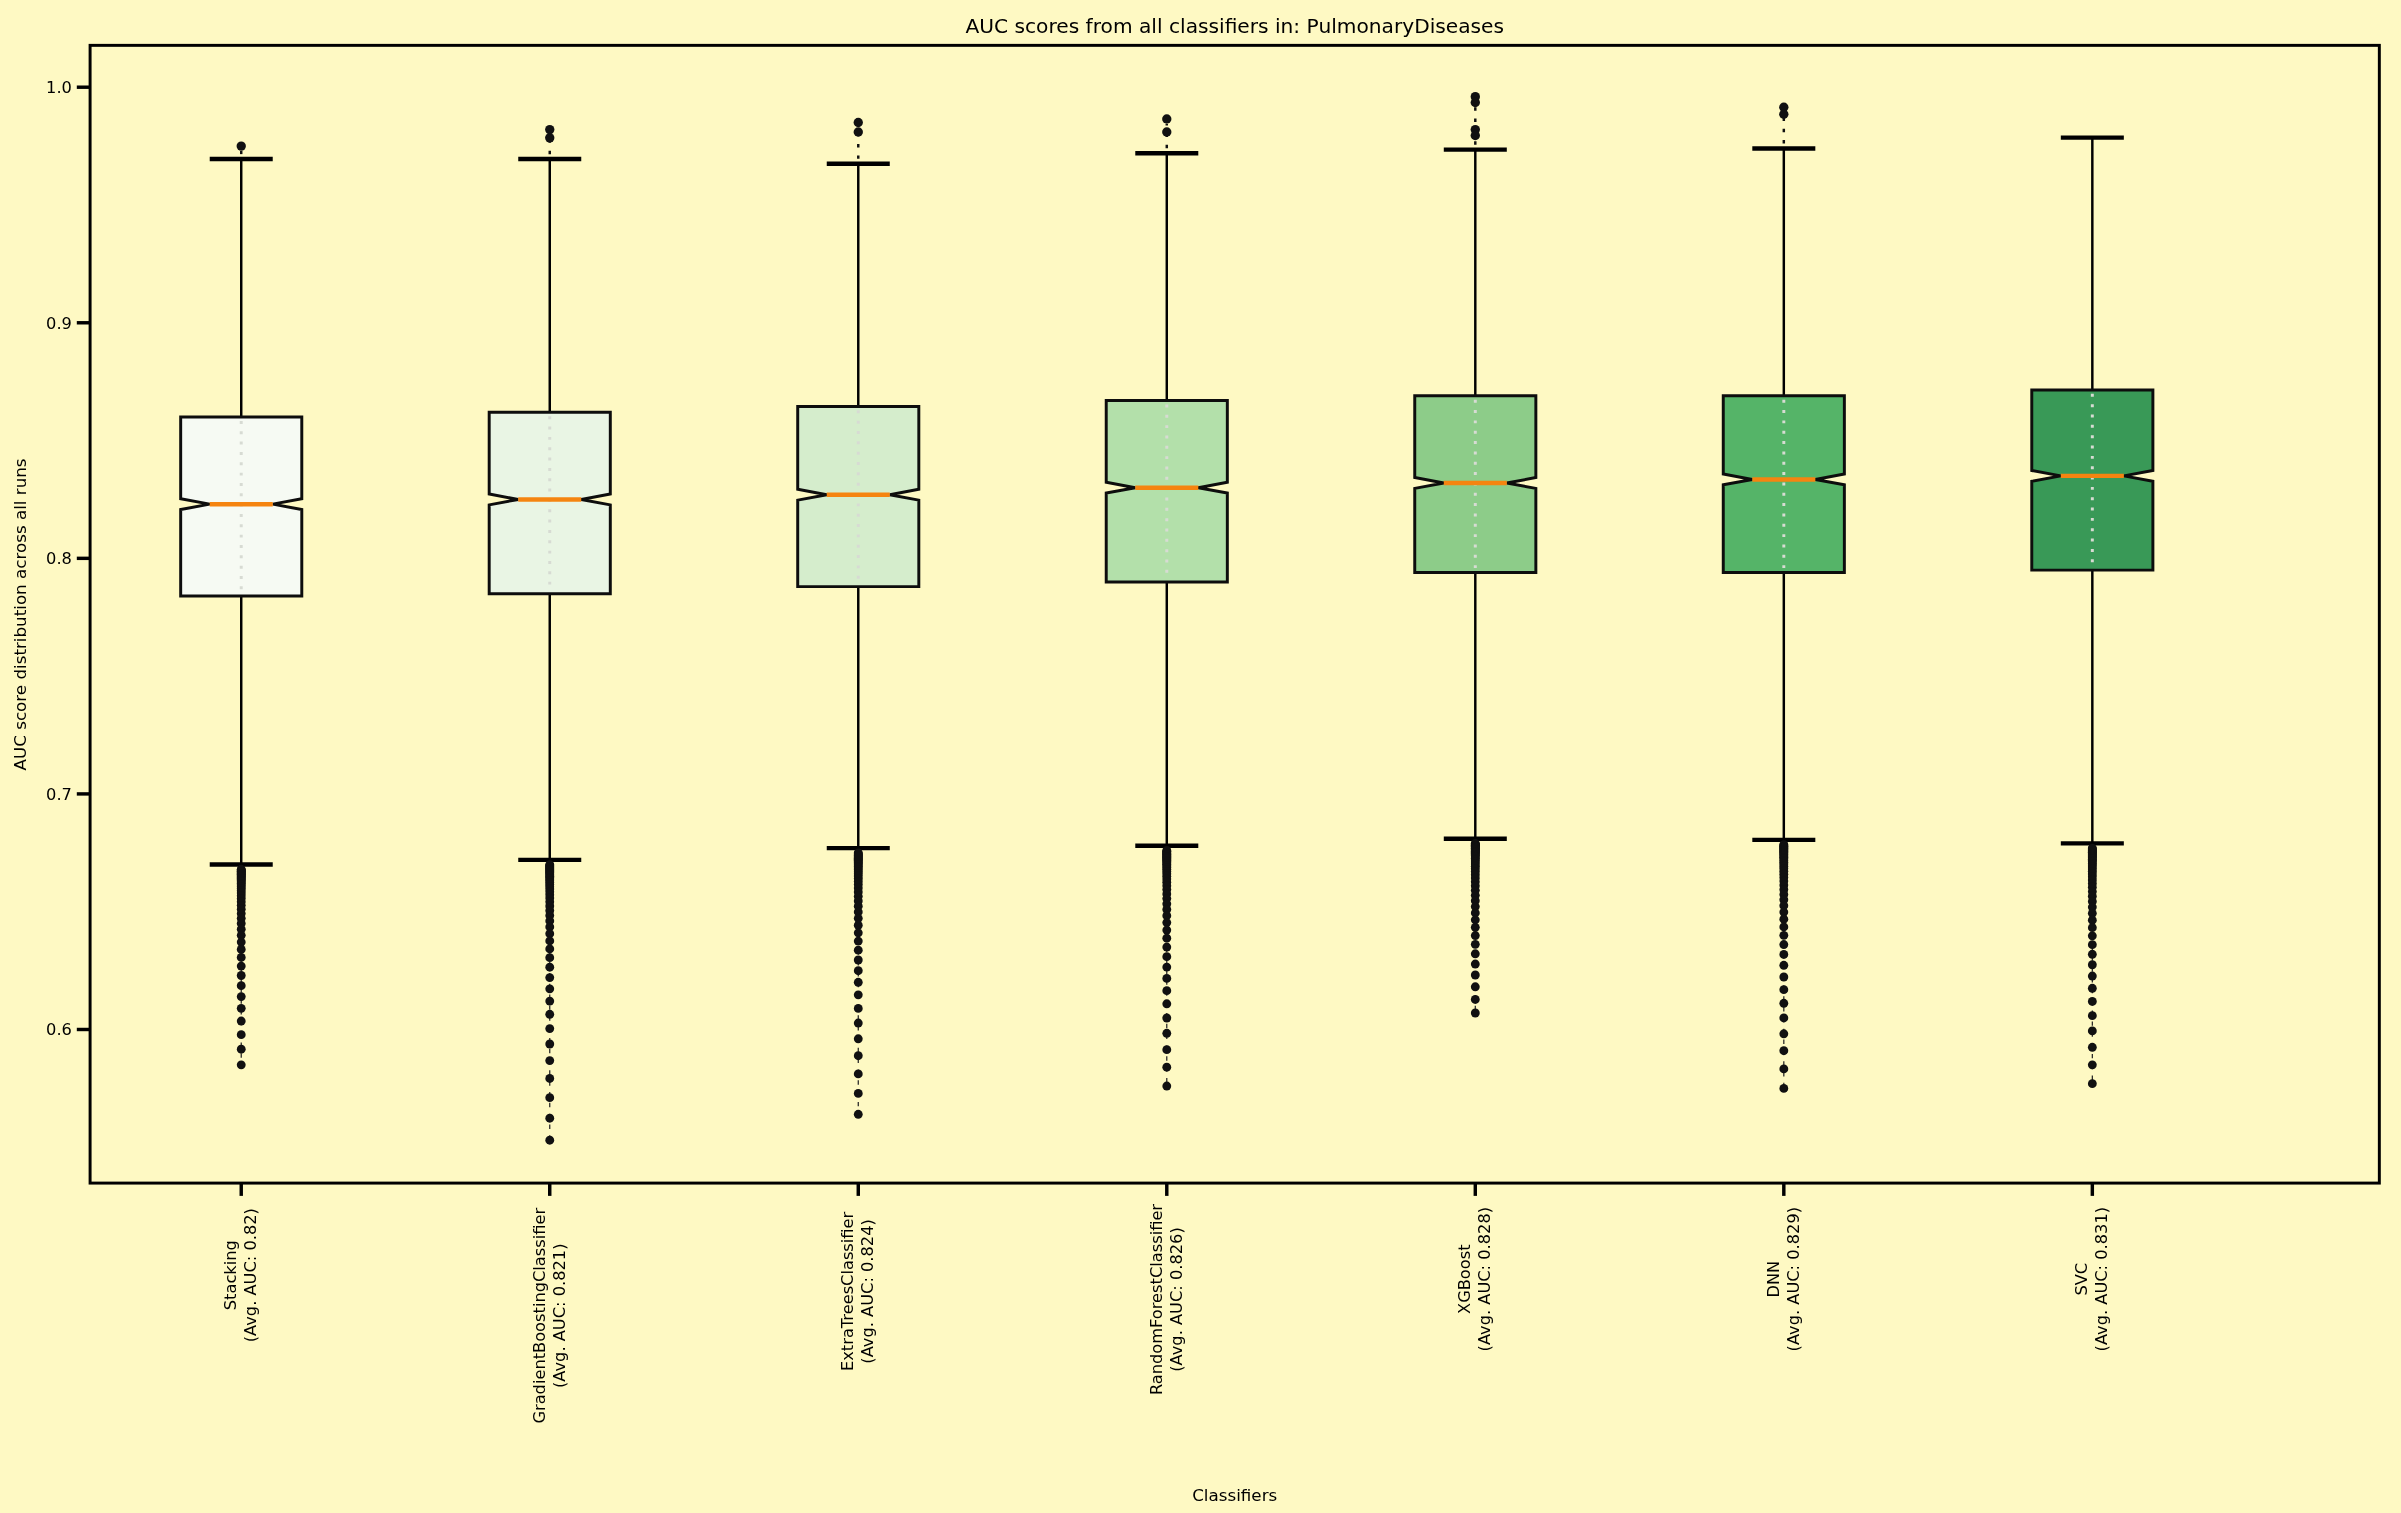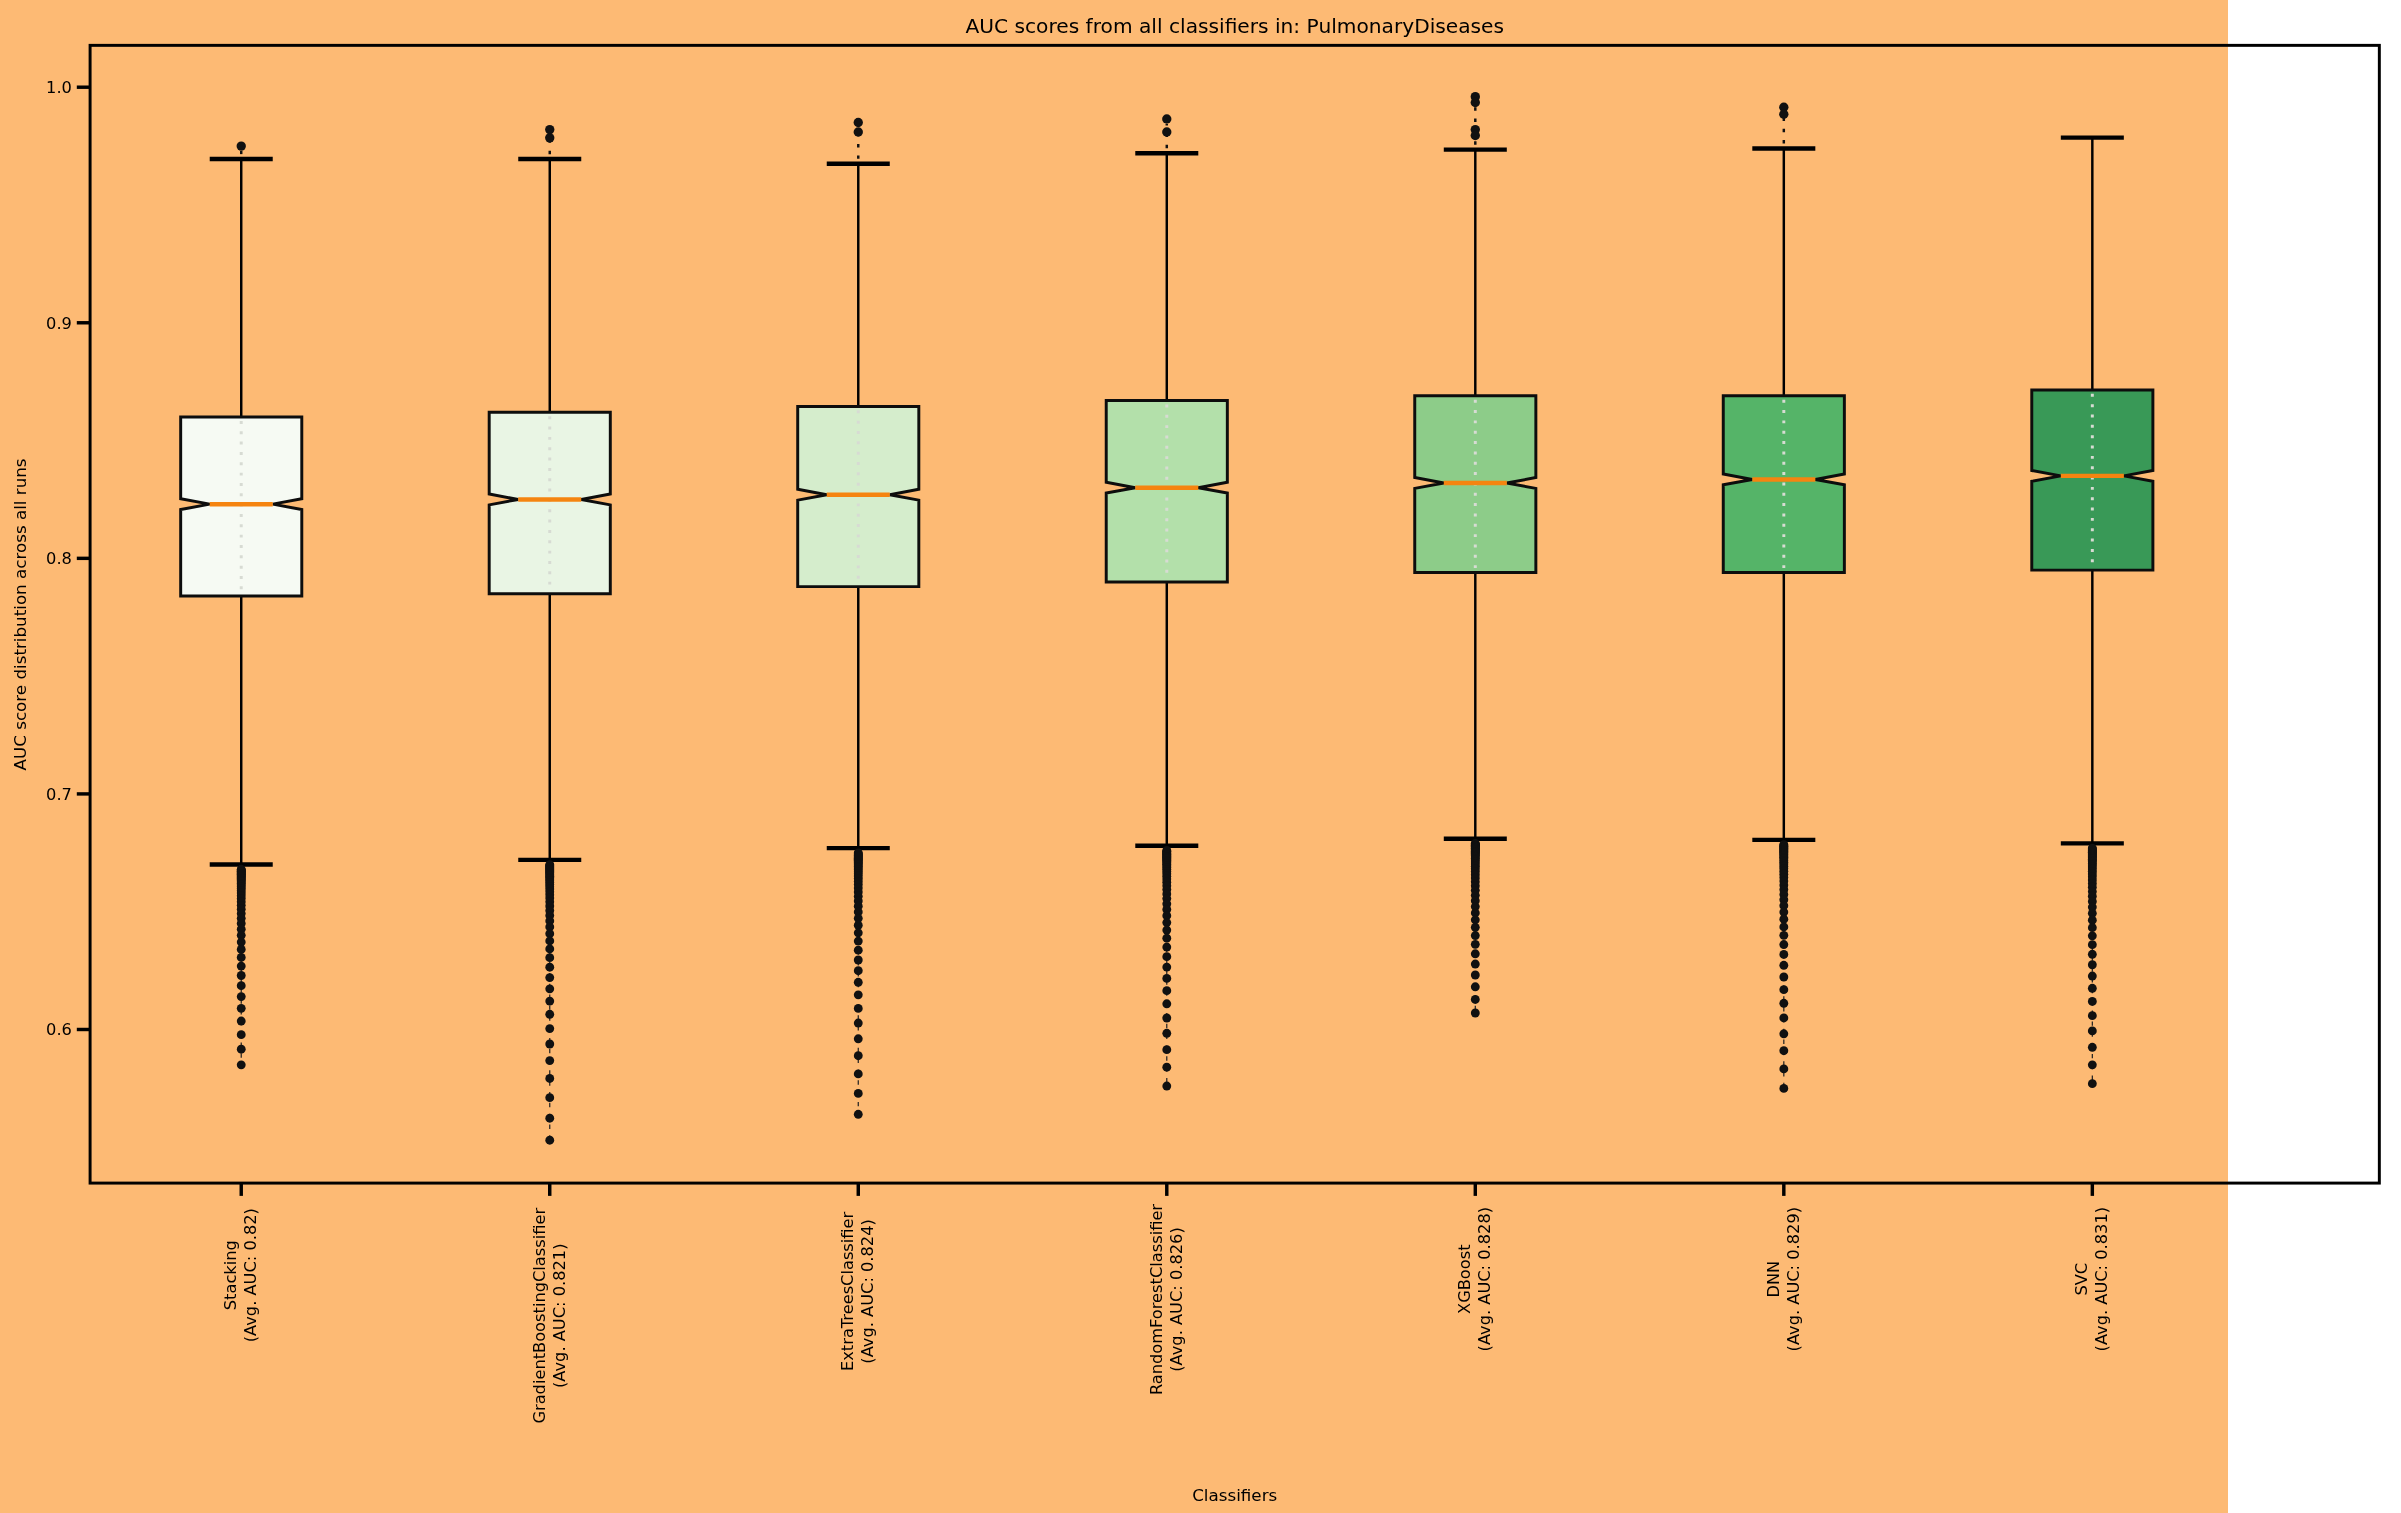--- a/index.html
+++ b/index.html
@@ -1,16 +1,16 @@
 <!DOCTYPE html>
 <html style="font-size:7.9px"><head>
 <meta charset="utf-8">
 <style>
   html,body{margin:0;padding:0;background:#ffffff;}
-  .fig{position:relative;width:2228px;height:1513px;background:#fdba74;font-family:"DejaVu Sans",sans-serif;}
+  .fig{position:relative;width:2401px;height:1513px;background:#fef9c3;font-family:"DejaVu Sans",sans-serif;}
   svg{position:absolute;left:0;top:0;}
   .t-title{font-family:"DejaVu Sans",sans-serif;font-size:41px;fill:#000;}
   .t-axis{font-family:"DejaVu Sans",sans-serif;font-size:34px;fill:#000;}
   .t-tick{font-family:"DejaVu Sans",sans-serif;font-size:33px;fill:#000;}
 </style>
 </head>
 <body>
 
 <div class="fig">
   <svg width="2401" height="1513" viewBox="0 0 4877 3073">

